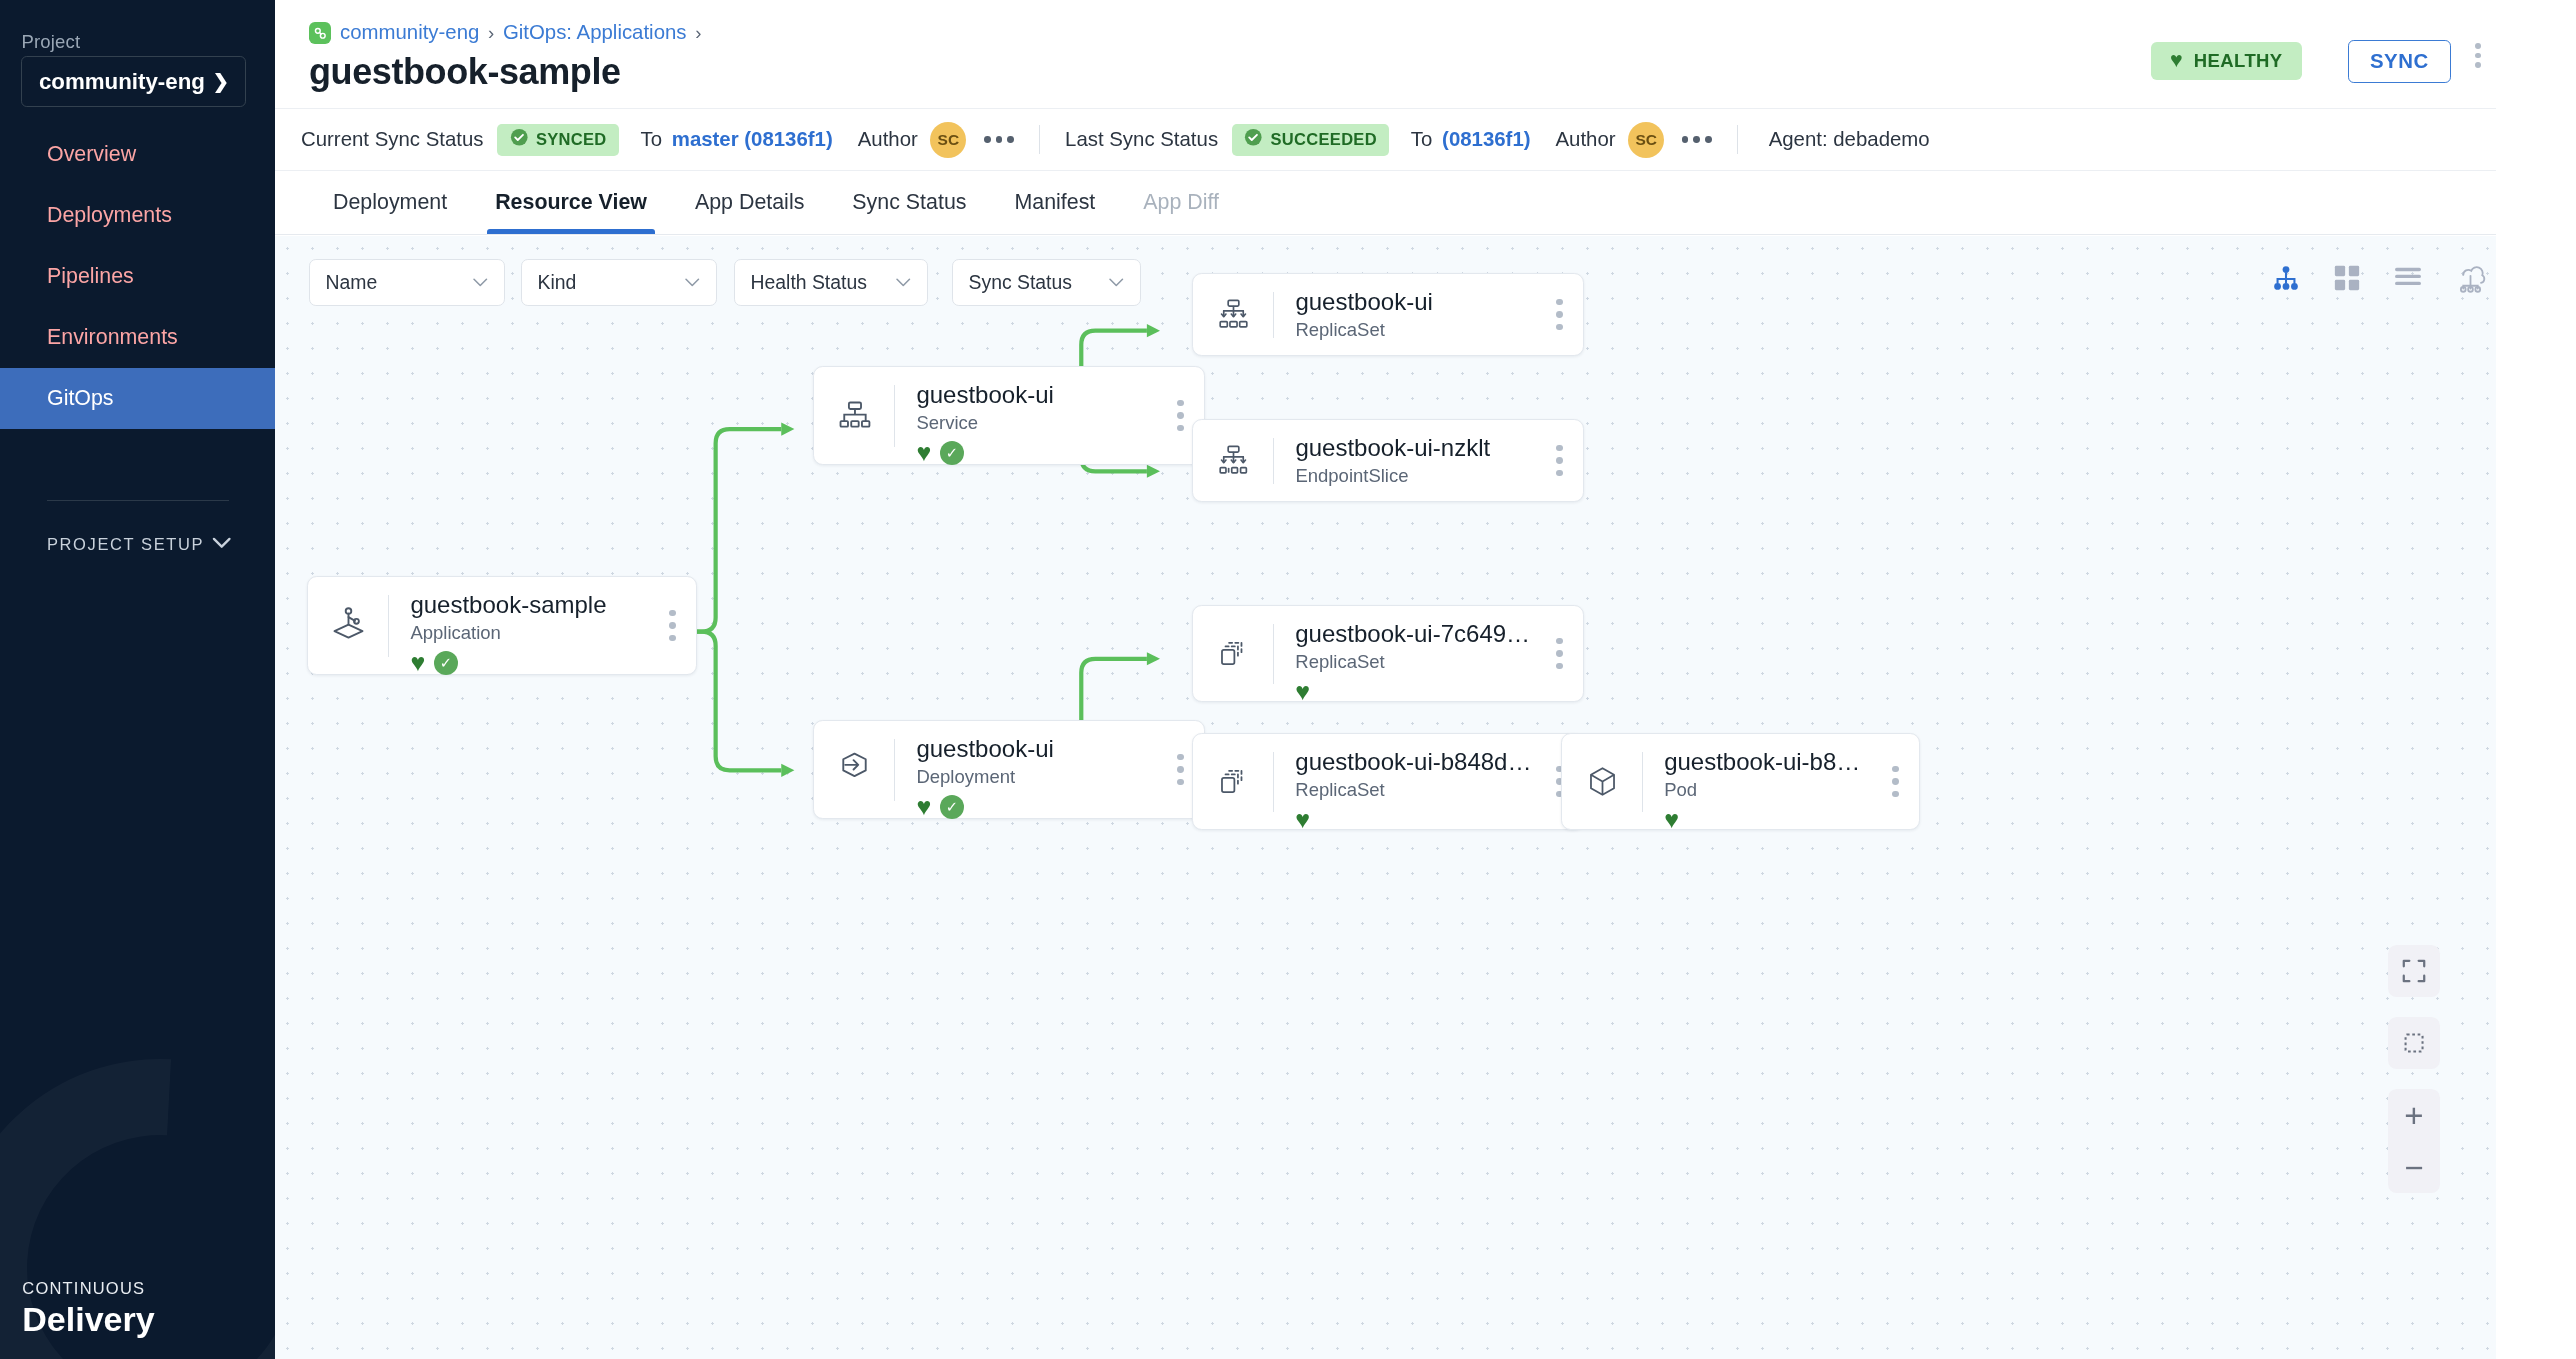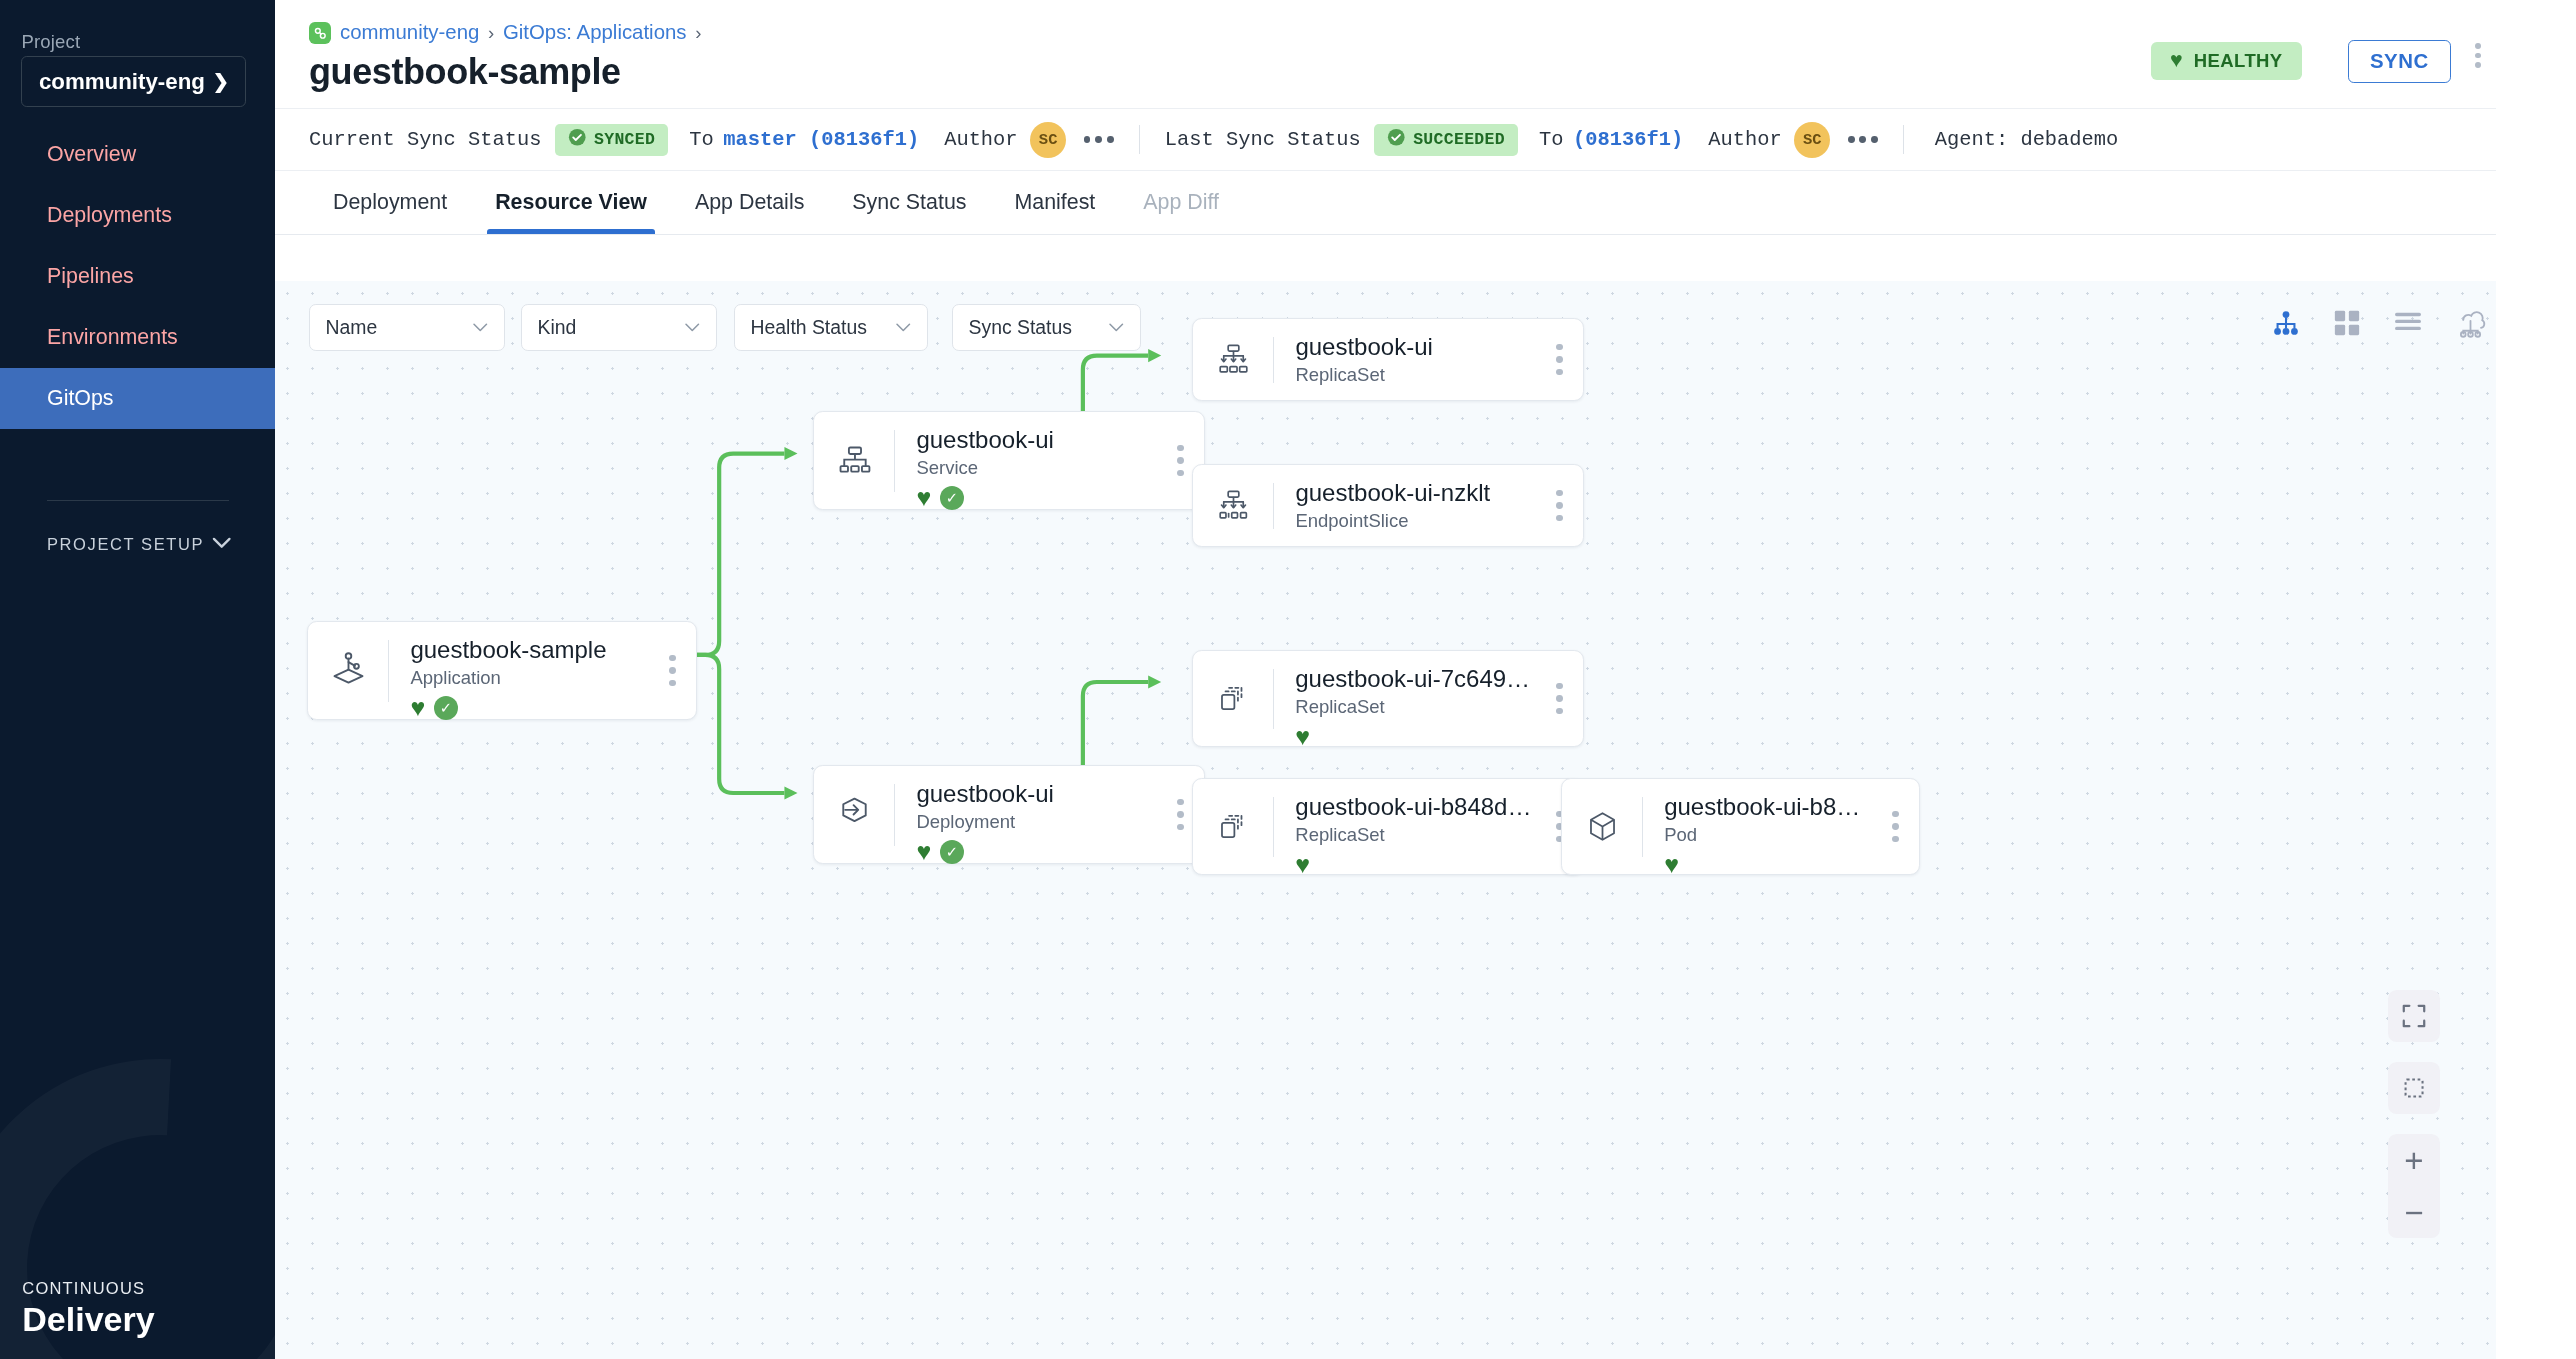--- a/index.html
+++ b/index.html
@@ -102,22 +102,22 @@
   .top-kebab {
     position: absolute; right: 15.5px; top: 43px;
     display: flex; flex-direction: column; gap: 3.9px; align-items: center;
   }
   .top-kebab i { width: 5.8px; height: 5.8px; border-radius: 50%; background: #b3bcc8; display:block; }
 
   
   .statusbar {
     position: relative; height: 62px;
     border-bottom: 1px solid #eceff3; background: #ffffff;
-    display: flex; align-items: center; padding-left: 34px;
-    font-size: 20.4px; color: #2c3541; font-family: Liberation Mono, monospace;
+    display: flex; align-items: center; padding-left: 26px;
+    font-size: 20.4px; color: #2c3541;
   }
   .st-label { color: #2c3541; }
   .st-pill {
     margin-left: 13.6px; height: 32px; padding: 0 12.6px; border-radius: 4.9px;
     background: #c3edc2; color: #1f6b25;
     display: flex; align-items: center; gap: 7.8px;
     font-size: 16.5px; font-weight: bold; letter-spacing: 0.3px;
   }
   .st-to { margin-left: 21.4px; color: #2c3541; }
   .st-rev { margin-left: 9.7px; color: #2e6fd0; font-weight: bold; }
@@ -150,21 +150,20 @@
   }
   .tab.disabled { color: #a9b2bd; }
 
   
   .canvas {
     position: absolute; left: 0; right: 0; top: 236px; bottom: 0;
     background-color: #f6fafd;
     background-image: radial-gradient(#cfd8e2 1.4px, transparent 1.4px);
     background-size: 25px 25px;
     overflow: hidden;
-    margin-top: 45px;
   }
   .filterbar {
     position: absolute; left: 0; right: 0; top: 0; height: 87px;
   }
   .filter {
     position: absolute; top: 23px; height: 47px;
     background: #ffffff; border: 1px solid #dfe4ea; border-radius: 6.8px;
     display: flex; align-items: center; justify-content: space-between;
     padding: 0 15.5px; font-size: 19.4px; color: #2c3541;
   }

